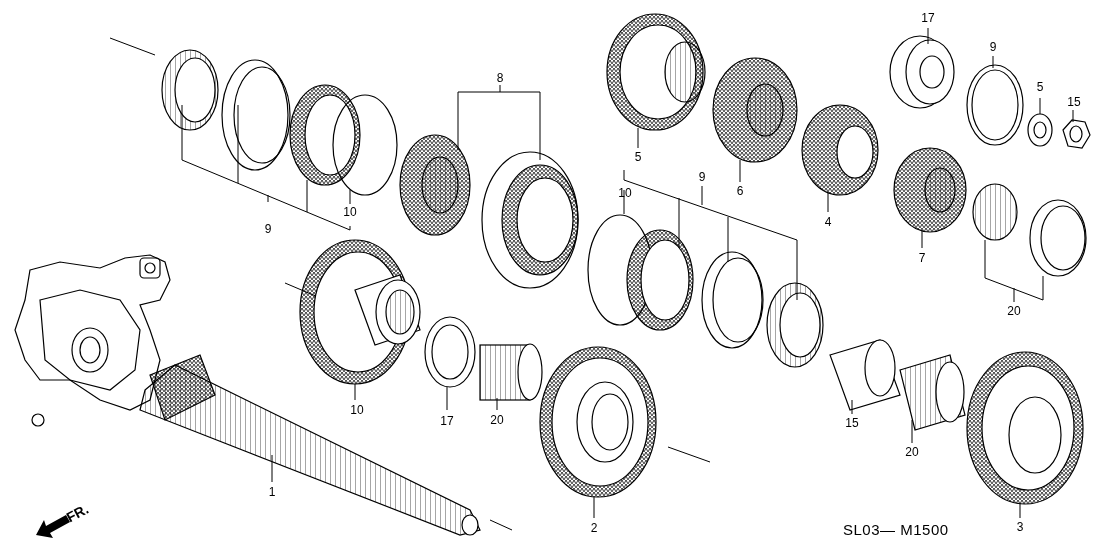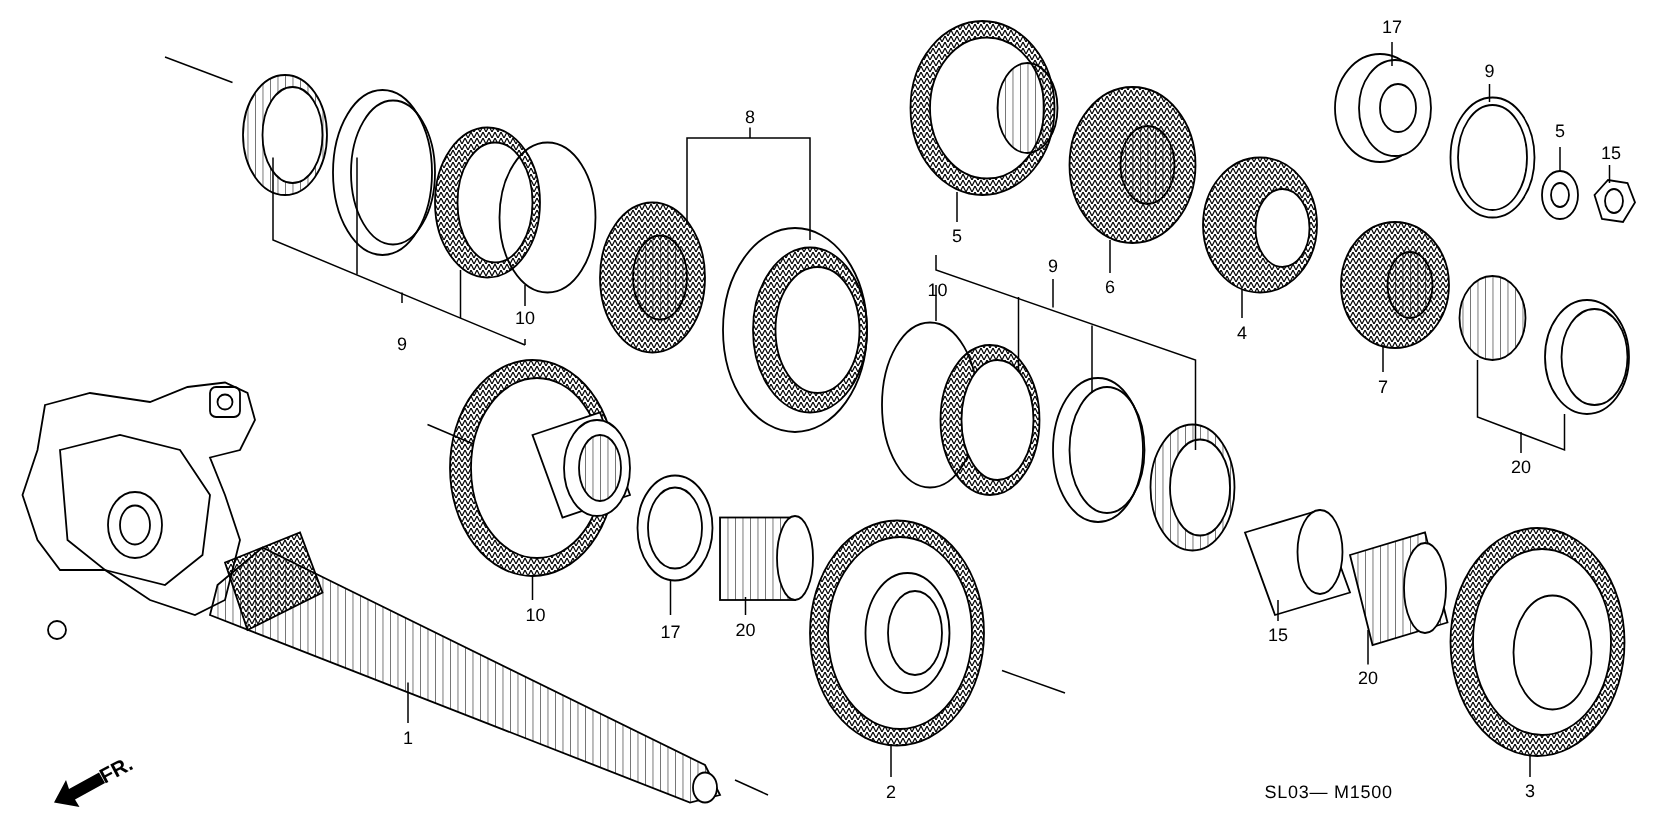--- a/index.html
+++ b/index.html
@@ -1,19 +1,19 @@
 <!DOCTYPE html>
 <html><head>
 <meta charset="utf-8">
 <style>
   html,body{margin:0;padding:0;background:#fff;}
   #canvas{position:relative;width:1108px;height:548px;overflow:hidden;background:#fff;font-family:"Liberation Sans",sans-serif;}
   svg{position:absolute;left:0;top:0;}
   .lbl{position:absolute;font-size:12px;color:#000;line-height:1;transform:translate(-50%,-50%);white-space:nowrap;}
-  .code{position:absolute;font-size:12px;letter-spacing:0.5px;color:#000;}
+  .code{position:absolute;font-size:15px;letter-spacing:0.5px;color:#000;}
   .fr{position:absolute;font-size:14px;font-weight:bold;transform:rotate(-28deg);}
 </style>
 </head>
 <body>
 
 <div id="canvas">
   <svg width="1108" height="548" viewBox="0 0 1108 548">
     <defs>
       <pattern id="teeth" width="4" height="4" patternUnits="userSpaceOnUse">
         <path d="M0 4 L2 0 L4 4" fill="none" stroke="#000" stroke-width="0.8"></path>

